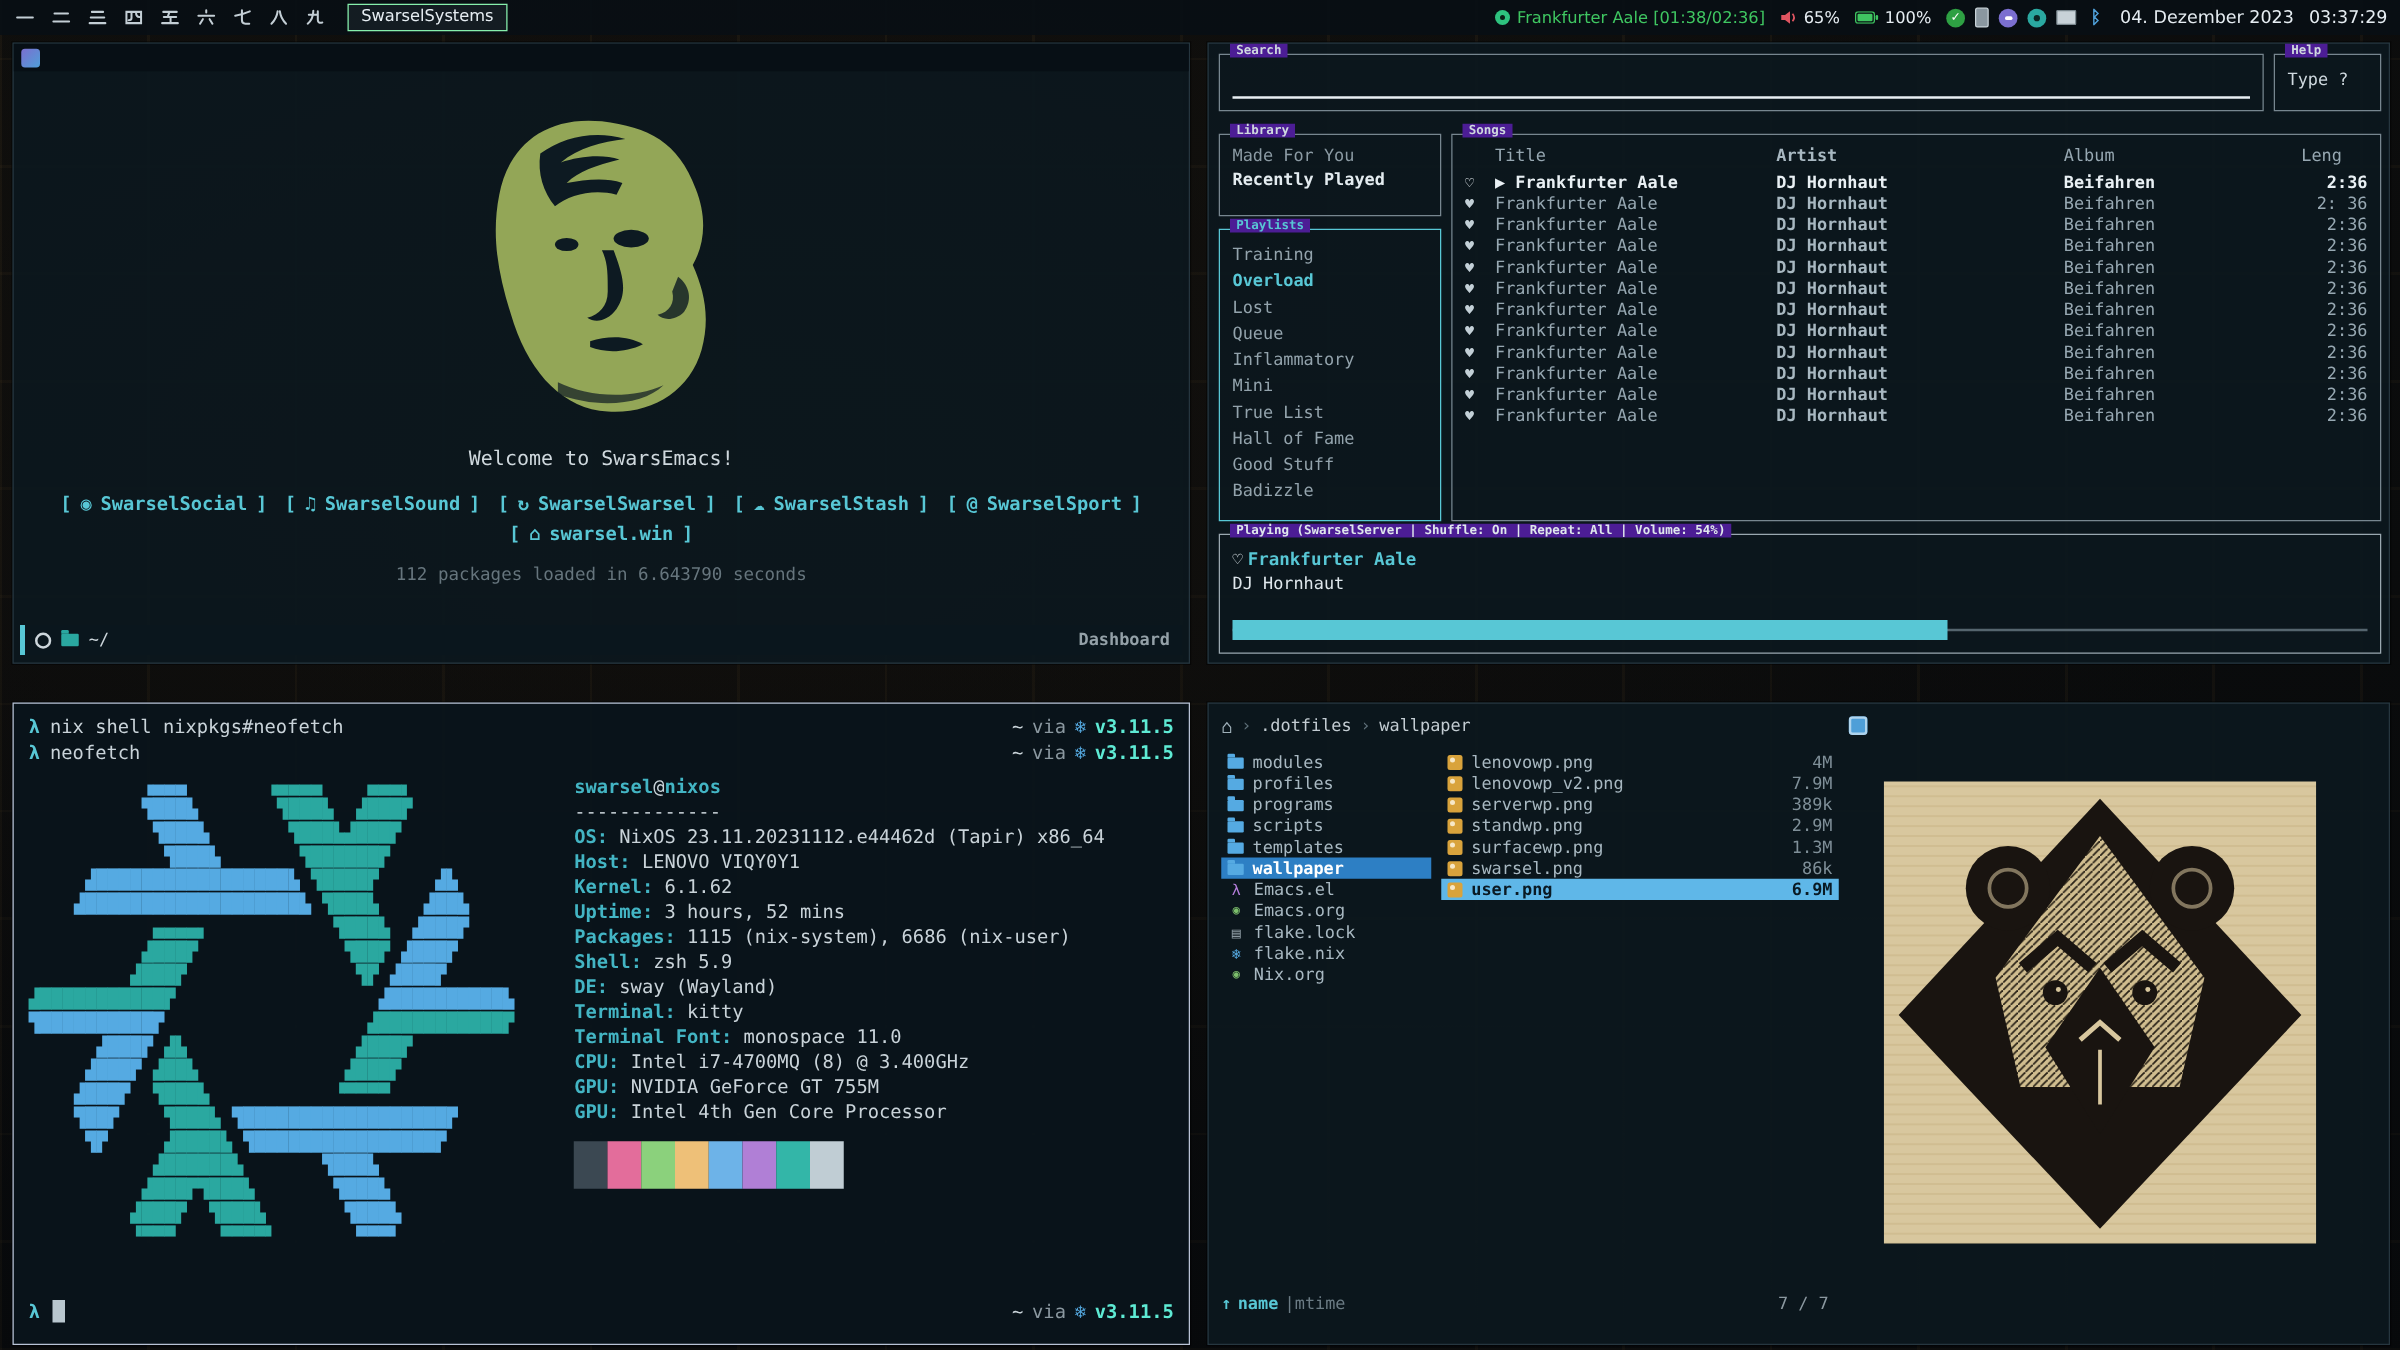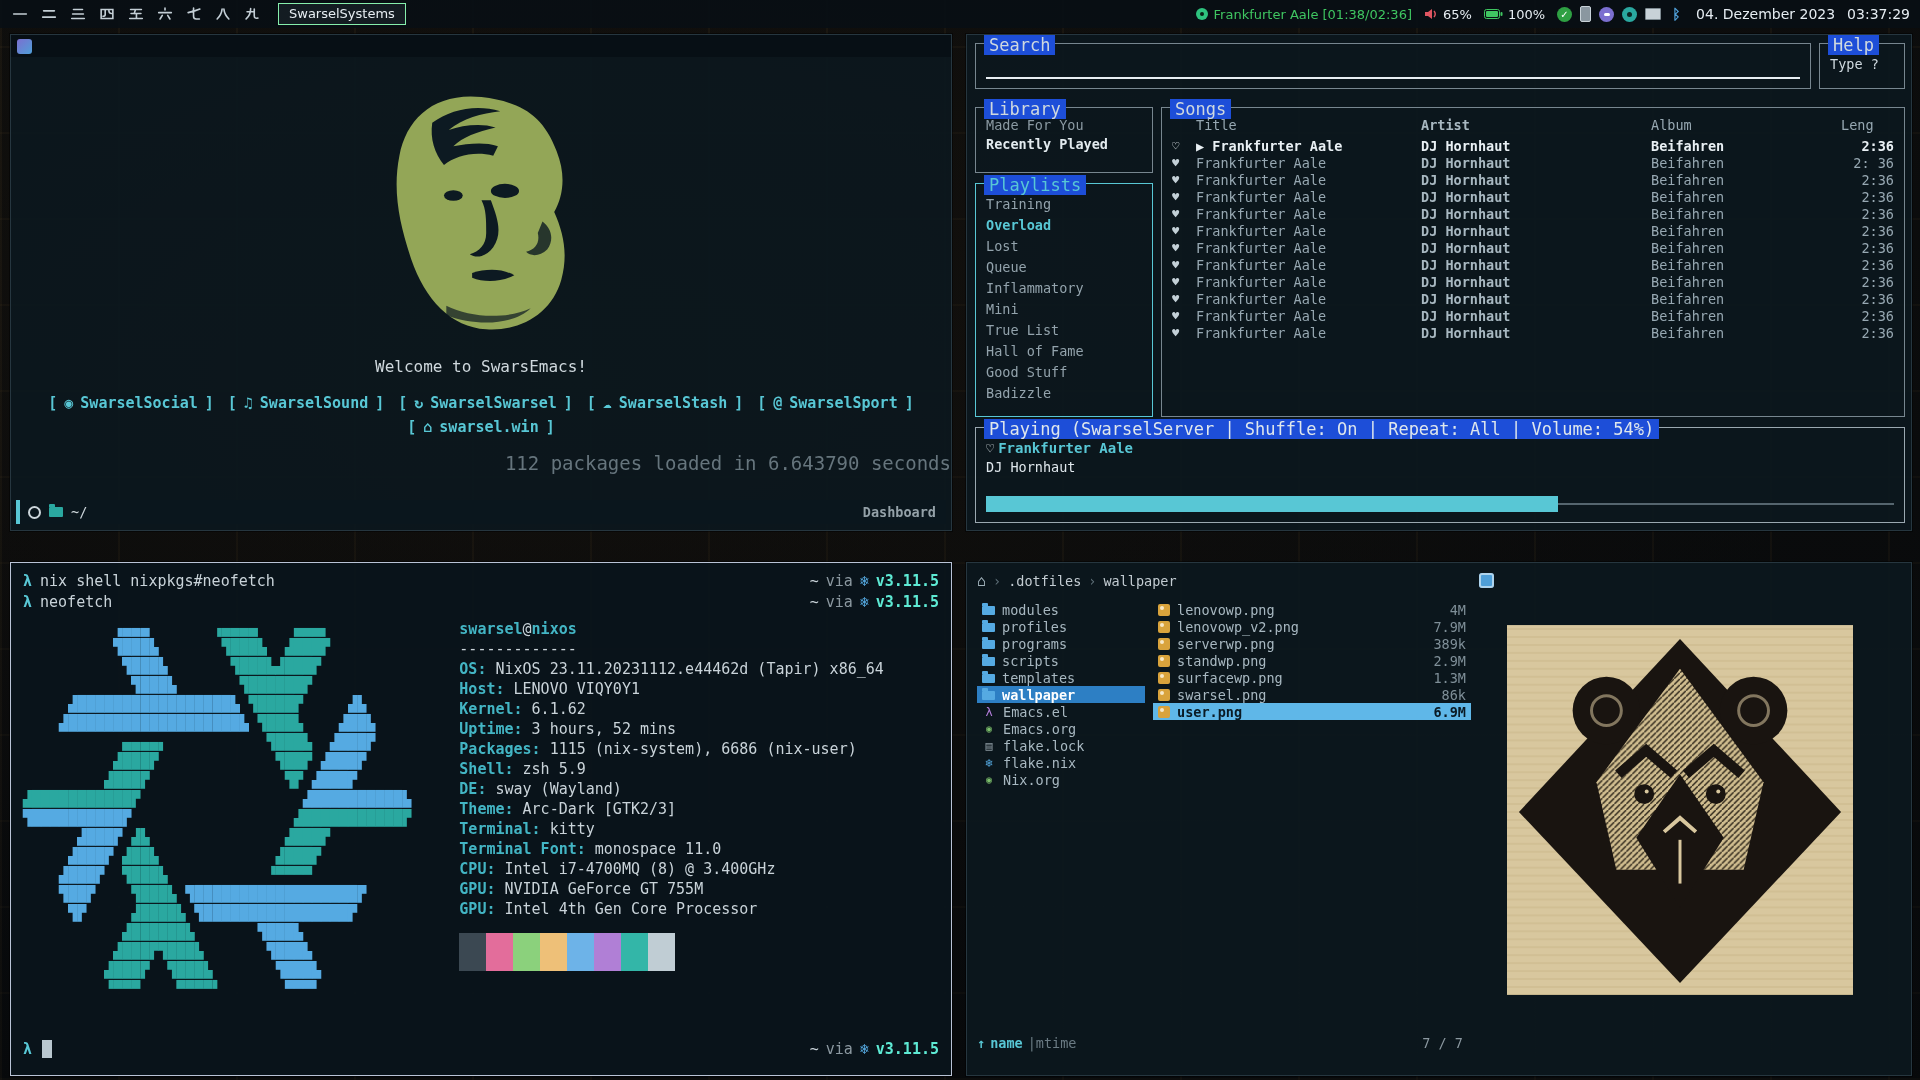--- a/index.html
+++ b/index.html
@@ -56,32 +56,32 @@
   .etabbar{height:22px;background:rgba(7,15,20,.88);display:flex;align-items:center;padding-left:6px;}
   .etab-icon{width:15px;height:15px;border-radius:3px;background:linear-gradient(135deg,#7b6fd0,#4f9fd8);}
   .eface{display:flex;justify-content:center;margin-top:26px;}
   .ewelcome{text-align:center;margin-top:16px;color:#cfd8dd;font-size:16px;}
   .ebuttons{display:flex;justify-content:center;gap:14px;margin-top:18px;}
   .ebuttons2{display:flex;justify-content:center;margin-top:6px;}
   .ebtn{background:none;border:none;padding:0;color:#58c7d5;font-family:"DejaVu Sans Mono",monospace;
     font-size:15px;font-weight:bold;cursor:pointer;display:inline-flex;gap:7px;align-items:center;}
   .ebtn::before{content:"[";}
   .ebtn::after{content:"]";}
-  .eload{text-align:right;margin-top:16px;color:#66757d;font-size:19px;}
+  .eload{text-align:center;margin-top:16px;color:#66757d;font-size:14px;}
   .emodeline{position:absolute;left:5px;right:5px;bottom:6px;height:24px;background:#0a161d;
     display:flex;align-items:center;gap:8px;font-size:13.5px;color:#cdd6db;}
   .emodeline .accent{width:4px;height:100%;background:#58c7d5;}
   .info-badge{width:13px;height:13px;border-radius:50%;border:2px solid #cdd6db;box-sizing:border-box;}
   .folder-ic{width:14px;height:10px;background:#2aa8a0;border-radius:1px;position:relative;}
   .folder-ic::before{content:"";position:absolute;top:-3px;left:0;width:6px;height:3px;background:#2aa8a0;border-radius:1px 1px 0 0;}
   .emode-right{margin-left:auto;padding-right:10px;color:#94a1a8;font-weight:bold;}
   
   .win-music{font-size:13.5px;color:#9fb0b9;}
   .mbox{position:absolute;border:1px solid #77868f;box-sizing:border-box;}
-  .mbox>.blabel{position:absolute;top:-9px;left:8px;background:#1d4ed8;padding:0 5px;font-size:17px;color:#cfd9df;white-space:nowrap;}
+  .mbox>.blabel{position:absolute;top:-9px;left:8px;background:#4c1d95;padding:0 5px;font-size:10px;color:#cfd9df;white-space:nowrap;font-weight:bold;}
   .box-search{left:8px;top:8px;width:836px;height:46px;}
   .search-underline{position:absolute;left:10px;right:10px;bottom:9px;height:2px;background:#e8eef2;}
   .box-help{left:852px;top:8px;width:86px;height:46px;}
   .help-text{padding:12px 0 0 10px;color:#cfd9df;}
   .box-library{left:8px;top:72px;width:178px;height:66px;}
   .box-library .items{padding:8px 10px 0;}
   .box-playlists{left:8px;top:148px;width:178px;height:234px;border-color:#58c7d5;}
   .box-playlists>.blabel{color:#58c7d5;}
   .box-playlists .items{padding:10px 10px 0;}
   .mitem{height:21px;line-height:21px;color:#93a3ac;white-space:nowrap;}
@@ -531,21 +531,20 @@
 
             <div class="nfield"><span class="lbl">Uptime</span><span class="lbl">:</span> <span>3 hours, 52 mins</span></div>
 
             <div class="nfield"><span class="lbl">Packages</span><span class="lbl">:</span> <span>1115 (nix-system), 6686 (nix-user)</span></div>
 
             <div class="nfield"><span class="lbl">Shell</span><span class="lbl">:</span> <span>zsh 5.9</span></div>
 
 
             <div class="nfield"><span class="lbl">DE</span><span class="lbl">:</span> <span>sway (Wayland)</span></div>
 
-            <div class="nfield"><span class="lbl">Theme</span><span class="lbl">:</span> <span>Arc-Dark [GTK2/3]</span></div>
 
             <div class="nfield"><span class="lbl">Terminal</span><span class="lbl">:</span> <span>kitty</span></div>
 
             <div class="nfield"><span class="lbl">Terminal Font</span><span class="lbl">:</span> <span>monospace 11.0</span></div>
 
             <div class="nfield"><span class="lbl">CPU</span><span class="lbl">:</span> <span>Intel i7-4700MQ (8) @ 3.400GHz</span></div>
 
             <div class="nfield"><span class="lbl">GPU</span><span class="lbl">:</span> <span>NVIDIA GeForce GT 755M</span></div>
 
             <div class="nfield"><span class="lbl">GPU</span><span class="lbl">:</span> <span>Intel 4th Gen Core Processor</span></div>

